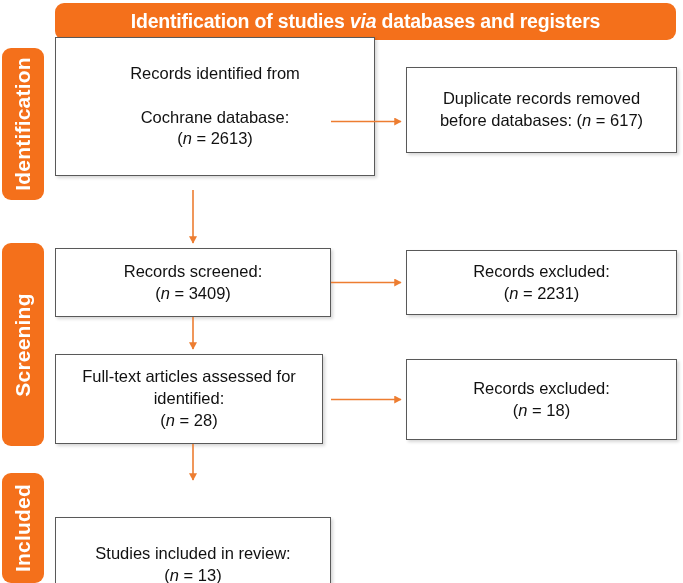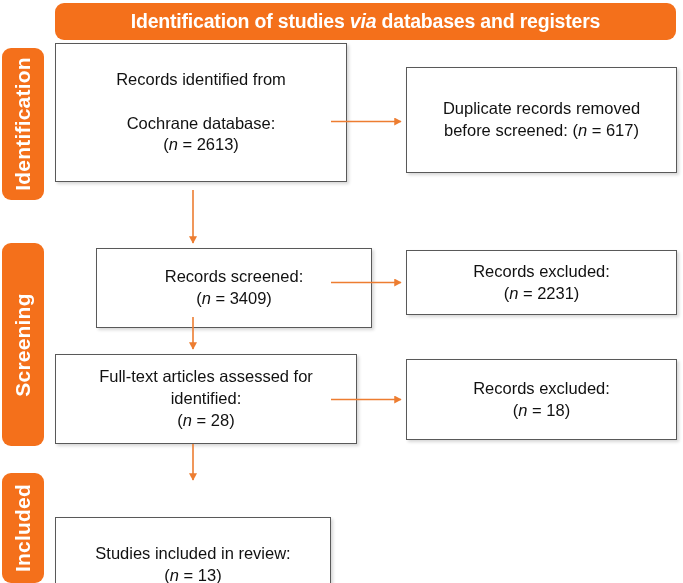--- a/index.html
+++ b/index.html
@@ -83,25 +83,25 @@
     text-align: center;
     padding: 4px 8px;
   }
   .node-text {
     font-size: 16.5px;
     line-height: 1.32;
     color: #111111;
   }
   .node-text .it { font-style: italic; }
 
-  #node-identified { left: 55px;  top: 43px;  width: 292px; height: 139px; }
-  #node-duplicates { left: 406px; top: 67px;  width: 271px; height: 106px; }
-  #node-screened   { left: 55px;  top: 248px; width: 276px; height: 80px; margin-left: 41px;  }
+  #node-identified { left: 55px;  top: 37px;  width: 320px; height: 139px; }
+  #node-duplicates { left: 406px; top: 67px;  width: 271px; height: 86px; }
+  #node-screened   { left: 55px;  top: 248px; width: 276px; height: 69px;  }
   #node-excluded1  { left: 406px; top: 250px; width: 271px; height: 65px;  }
-  #node-fulltext   { left: 55px;  top: 354px; width: 302px; height: 90px;  }
+  #node-fulltext   { left: 55px;  top: 354px; width: 268px; height: 90px;  }
   #node-excluded2  { left: 406px; top: 359px; width: 271px; height: 81px;  }
   #node-included   { left: 55px;  top: 485px; width: 276px; height: 95px; margin-top: 32px;  }
 
   
   #arrow-layer {
     position: absolute;
     left: 0; top: 0;
     width: 683px;
     height: 583px;
     pointer-events: none;
@@ -131,21 +131,21 @@
       <span>Records identified from</span><br>
       <br>
       <span>Cochrane database:</span><br>
       <span>(<span class="it">n</span> = <span>2613</span>)</span>
     </div>
   </div>
 
   <div class="node" id="node-duplicates">
     <div class="node-text">
       <span>Duplicate records removed</span><br>
-      <span><span>before screened: (</span><span class="it">n</span><span> = 617)</span></span>
+      <span><span>before databases: (</span><span class="it">n</span><span> = 617)</span></span>
     </div>
   </div>
 
   <div class="node" id="node-screened">
     <div class="node-text">
       <span>Records screened:</span><br>
       <span>(<span class="it">n</span> = <span>3409</span>)</span>
     </div>
   </div>
 

